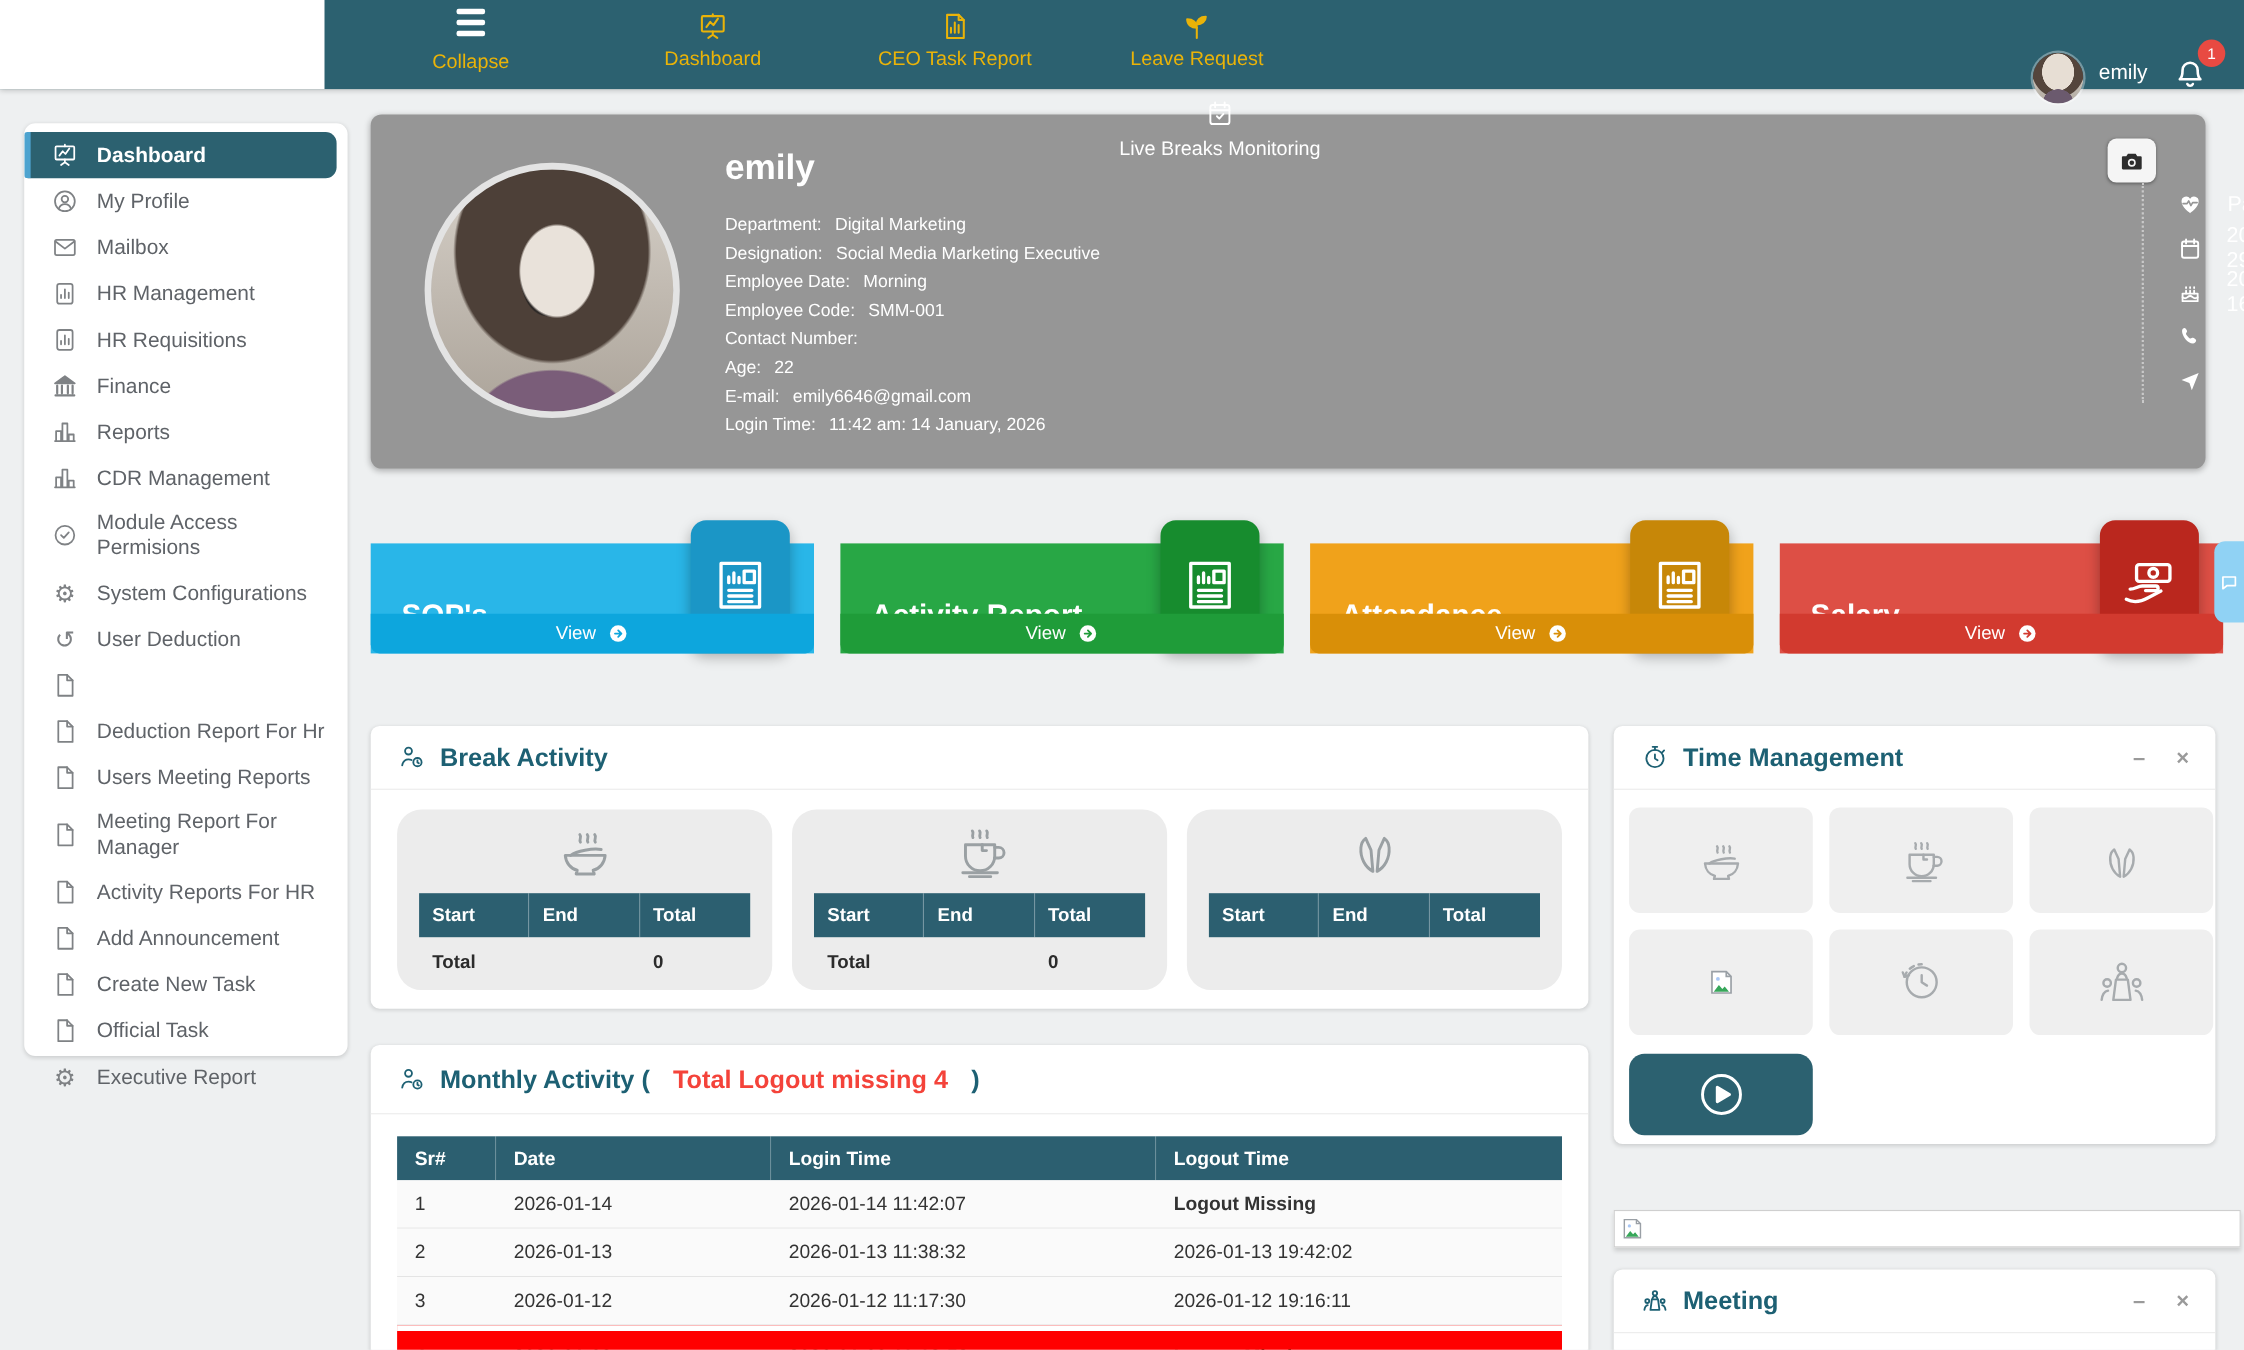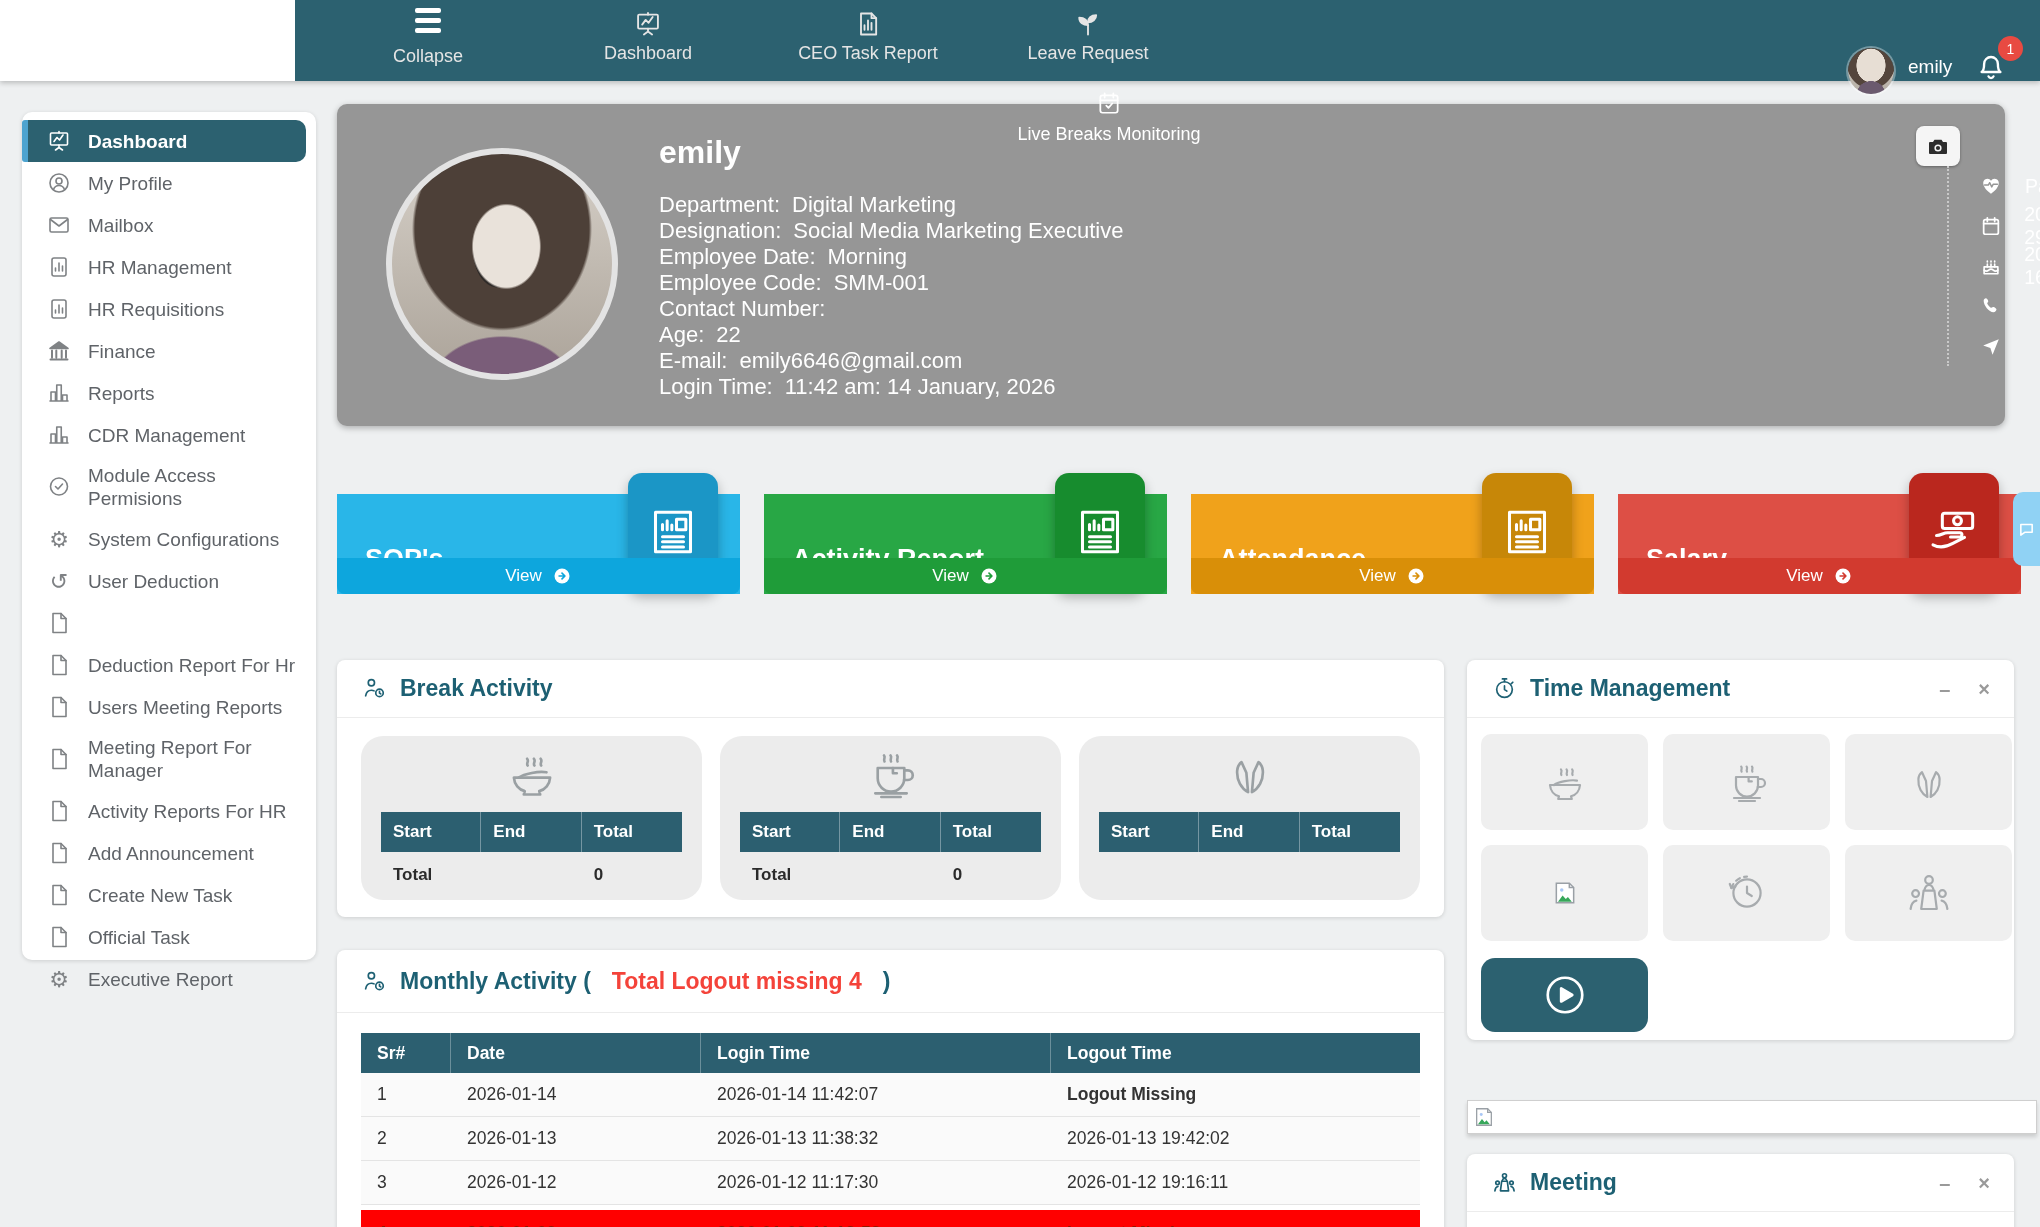--- a/index.html
+++ b/index.html
@@ -6,21 +6,21 @@
   body{
     width:2040px;height:1227px;position:relative;overflow:hidden;
     background:#eef0f1;font-family:"Liberation Sans",sans-serif;
     -webkit-font-smoothing:antialiased;
   }
   .sv{fill:none;stroke:currentColor;stroke-width:1.6;stroke-linecap:round;stroke-linejoin:round}
 
   
   .navbar{position:absolute;left:0;top:0;width:2040px;height:81px;background:#2c6170;box-shadow:0 2px 5px rgba(0,0,0,.22);z-index:30}
   .logo-area{position:absolute;left:0;top:0;width:295px;height:81px;background:#ffffff}
-  .nav-item{position:absolute;top:8px;width:220px;display:flex;flex-direction:column;align-items:center;gap:5px;color:#e5e5e5;cursor:pointer}
+  .nav-item{position:absolute;top:8px;width:220px;display:flex;flex-direction:column;align-items:center;gap:5px;color:#eab308;cursor:pointer}
   .nav-item .nicon{height:30px;display:flex;align-items:flex-end}
   .nav-item .nicon svg{width:28px;height:28px}
   .nav-label{font-size:18px;white-space:nowrap}
   .ni0{left:318px}.ni1{left:538px}.ni2{left:758px}.ni3{left:978px}
   .nav-item--live{position:absolute;left:974px;top:90px;width:270px;z-index:40;display:flex;flex-direction:column;align-items:center;gap:4px;color:#fff;cursor:pointer}
   .nav-item--live .nicon svg{width:26px;height:26px}
   .hamburger{display:flex;flex-direction:column;gap:5px;padding-bottom:3px}
   .hamburger i{display:block;width:26px;height:5px;border-radius:2px;background:#fff}
   .avatar{position:absolute;left:1848px;top:48px;width:46px;height:46px;border-radius:50%;z-index:35;cursor:pointer;
     background:
@@ -52,21 +52,21 @@
     background:
       radial-gradient(120px 90px at 50% 108%, #7a5d79 0 60%, transparent 62%),
       radial-gradient(60px 74px at 52% 42%, #e9e2da 0 55%, transparent 58%),
       radial-gradient(40px 60px at 48% 44%, #2e2a28 0 60%, transparent 62%),
       radial-gradient(150px 170px at 50% 34%, #4d4038 0 58%, transparent 60%),
       linear-gradient(#d6d0c8,#aca49a)}
   .camera-btn{position:absolute;right:45px;top:22px;width:44px;height:40px;background:#f5f5f5;border-radius:8px;
     display:flex;align-items:center;justify-content:center;box-shadow:0 1px 3px rgba(0,0,0,.35);cursor:pointer;color:#2d2d2d}
   .camera-btn svg{width:24px;height:24px}
   .banner-name{position:absolute;left:322px;top:30px;font-size:32px;font-weight:bold;color:#fff}
-  .banner-fields{position:absolute;left:322px;top:88px;color:#fff;font-size:22px;line-height:26px}
+  .banner-fields{position:absolute;left:322px;top:88px;color:#fff;font-size:16px;line-height:26px}
   .bf-val{margin-left:12px}
   .banner-meta{position:absolute;left:1610px;top:62px;color:#fff;font-size:19.5px;border-left:2px dotted #c9c9c9;padding-left:30px}
   .bm-row{display:flex;align-items:center;gap:22px;height:40px}
   .bm-row .bicon{width:24px;height:24px;display:flex;align-items:center;justify-content:center}
   .bm-row svg{width:22px;height:22px}
 
   
   .cards-row{position:absolute;left:337px;top:494px;display:flex;gap:24px;z-index:6}
   .card{position:relative;width:403px;height:100px;border-radius:0;color:#fff;background:var(--c)}
   .card--sops{--c:#29b6e8;--f:#0da6dd;--b:#1b96c6}

